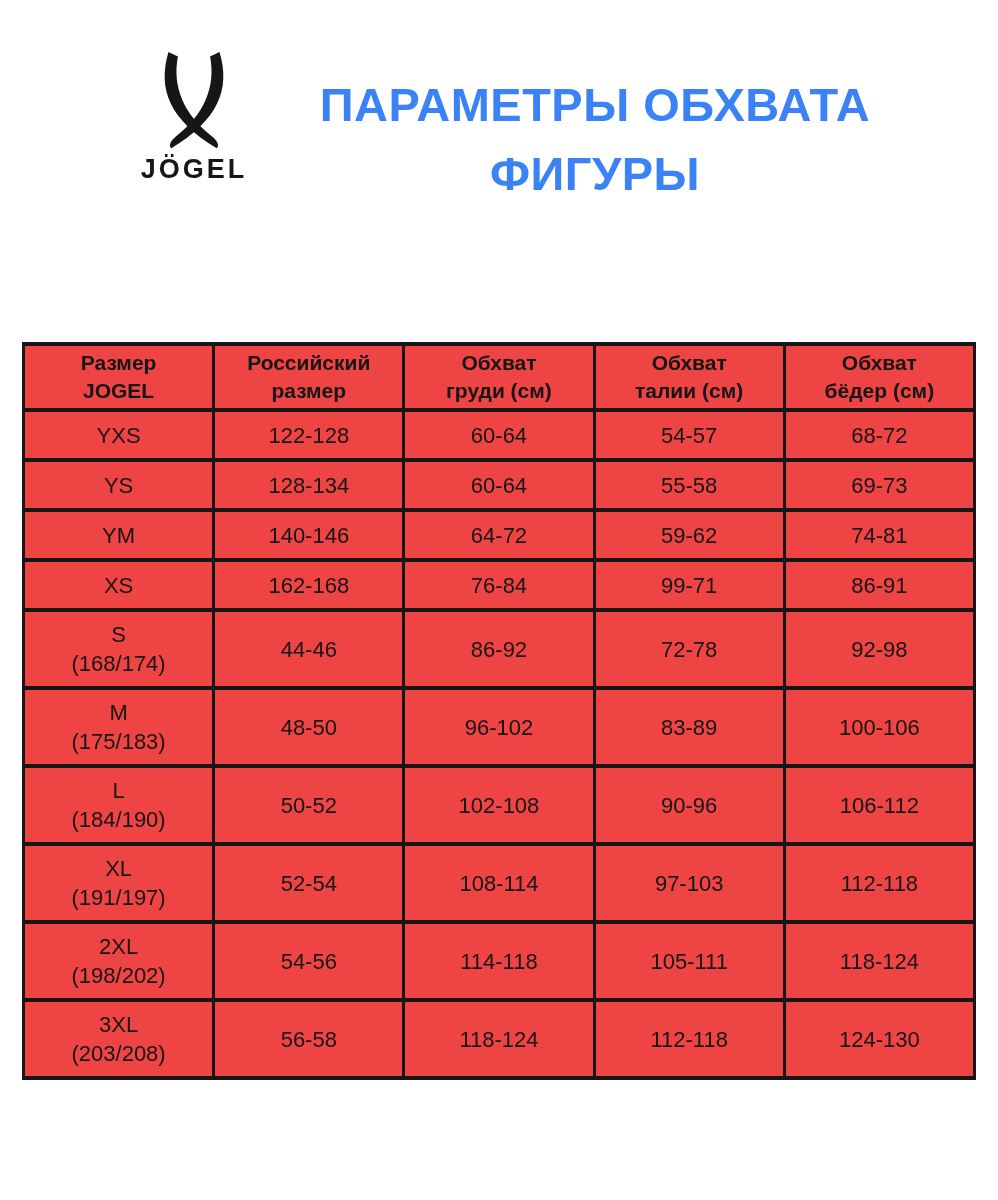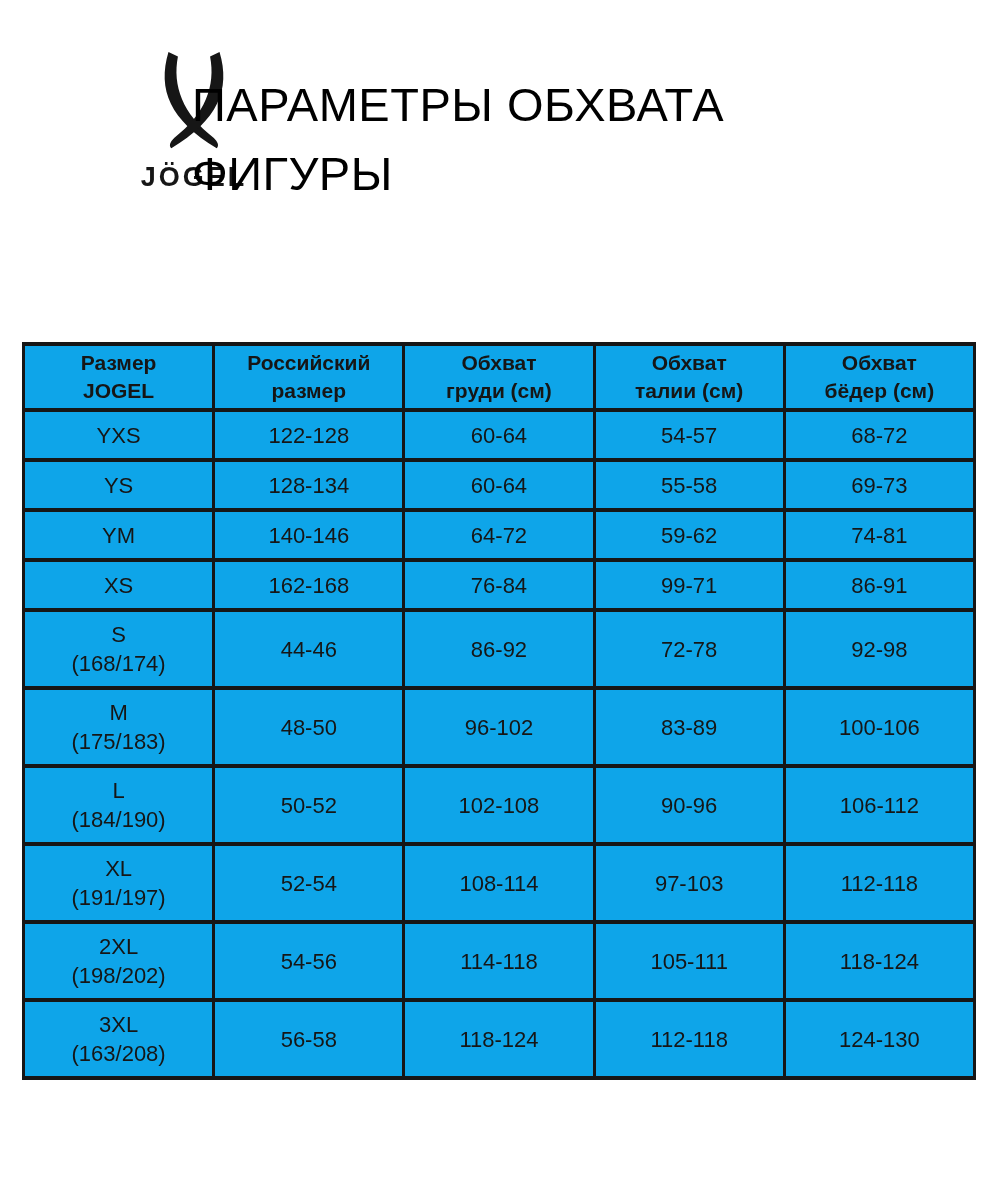--- a/index.html
+++ b/index.html
@@ -24,58 +24,58 @@
     width: 136px;
     text-align: center;
   }
   .logo-mark {
     width: 104px;
     height: 104px;
     margin: 0 auto;
     display: block;
   }
   .logo-text {
-    margin-top: 8px;
+    margin-top: 0;
     font-size: 27px;
     font-weight: bold;
     letter-spacing: 3px;
     color: #161616;
     white-space: nowrap;
   }
   
   .title-block {
     position: absolute;
     left: 192px;
     top: 70px;
     width: 806px;
-    text-align: left;
-    font-weight: 400;
+    text-align: center;
+    font-weight: 700;
     font-size: 47px;
     line-height: 69px;
     letter-spacing: 0.5px;
-    color: #000000;
+    color: #3b82f6;
   }
   
   table.size-table {
     position: absolute;
     left: 22px;
     top: 342px;
     width: 954px;
     border-collapse: collapse;
     table-layout: fixed;
     text-align: center;
     color: #161616;
   }
   .size-table th, .size-table td {
     border: 3px solid #161616;
     border-top-width: 4px;
     border-bottom-width: 4px;
     padding: 0 4px;
     vertical-align: middle;
-    background: #0ea5e9;
+    background: #ef4444;
   }
   .size-table th {
     height: 62px;
     font-size: 21px;
     font-weight: bold;
     line-height: 28px;
   }
   .size-table td {
     font-size: 22px;
     font-weight: normal;
@@ -215,21 +215,21 @@
           <div class="note">(198/202)</div>
         </td>
         <td>54-56</td>
         <td>114-118</td>
         <td>105-111</td>
         <td>118-124</td>
       </tr>
       <tr class="double">
         <td>
           <div>3XL</div>
-          <div class="note">(163/208)</div>
+          <div class="note">(203/208)</div>
         </td>
         <td>56-58</td>
         <td>118-124</td>
         <td>112-118</td>
         <td>124-130</td>
       </tr>
     </tbody>
   </table>
 
 </div>

